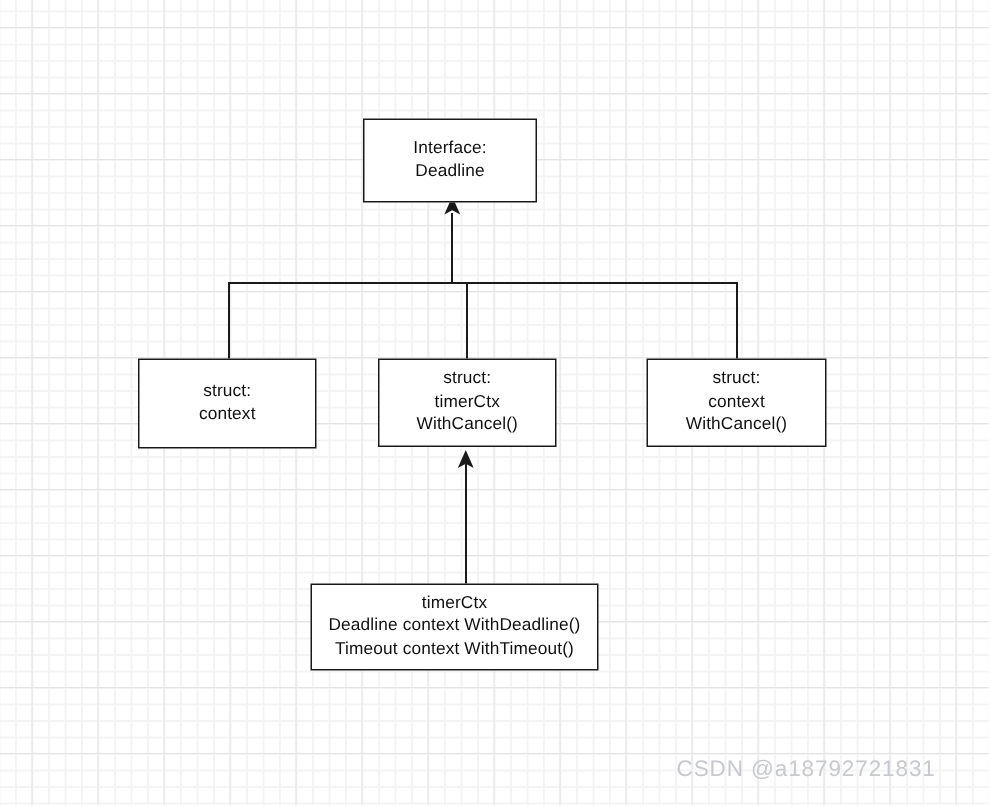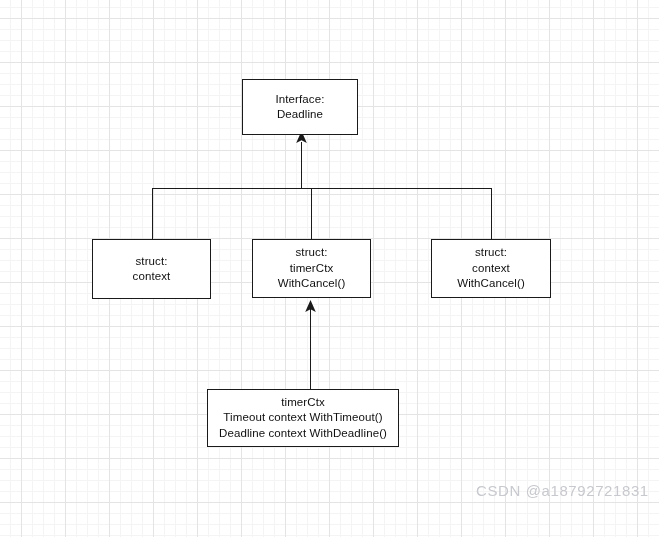--- a/index.html
+++ b/index.html
@@ -63,26 +63,25 @@
     position: absolute;
     left: 0;
     top: 0;
     width: 659px;
     height: 537px;
     pointer-events: none;
   }
   #watermark {
     position: absolute;
     left: 451px;
-    top: 482px;
+    top: 504px;
     font-size: 15px;
     color: #c8c9ce;
     letter-spacing: 0.6px;
     white-space: nowrap;
-    margin-left: 25px;
   }
 </style>
 </head>
 <body>
 
 <div id="canvas">
 
   <svg id="edges" viewBox="0 0 659 537" width="659" height="537">
     <g stroke="#1a1a1a" stroke-width="1.5" fill="none" shape-rendering="crispEdges">
 
@@ -123,19 +122,19 @@
   </div>
 
   <div class="node" id="node-valuectx">
     <span class="ln">struct:</span>
     <span class="ln">context</span>
     <span class="ln">WithCancel()</span>
   </div>
 
   <div class="node" id="node-timerctx">
     <span class="ln">timerCtx</span>
+    <span class="ln">Deadline context WithDeadline()</span>
     <span class="ln">Timeout context WithTimeout()</span>
-    <span class="ln">Deadline context WithDeadline()</span>
   </div>
 
   <div id="watermark">CSDN @a18792721831</div>
 
 </div>
 
 </body></html>

